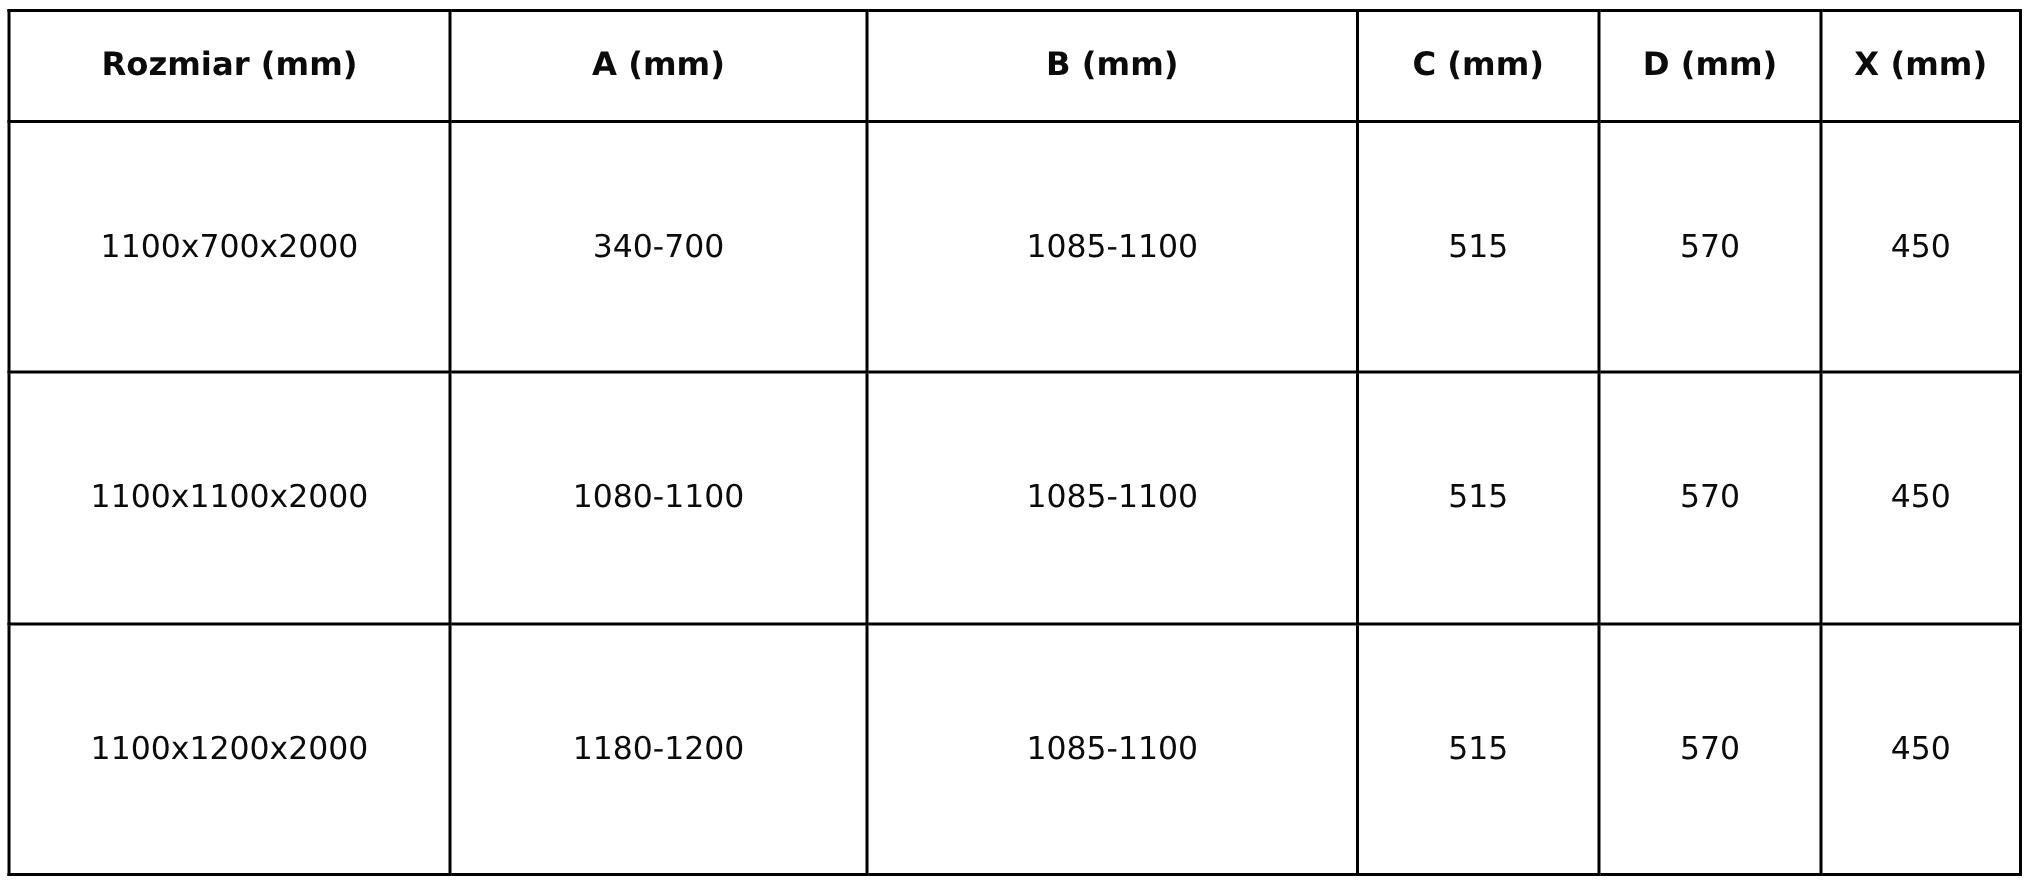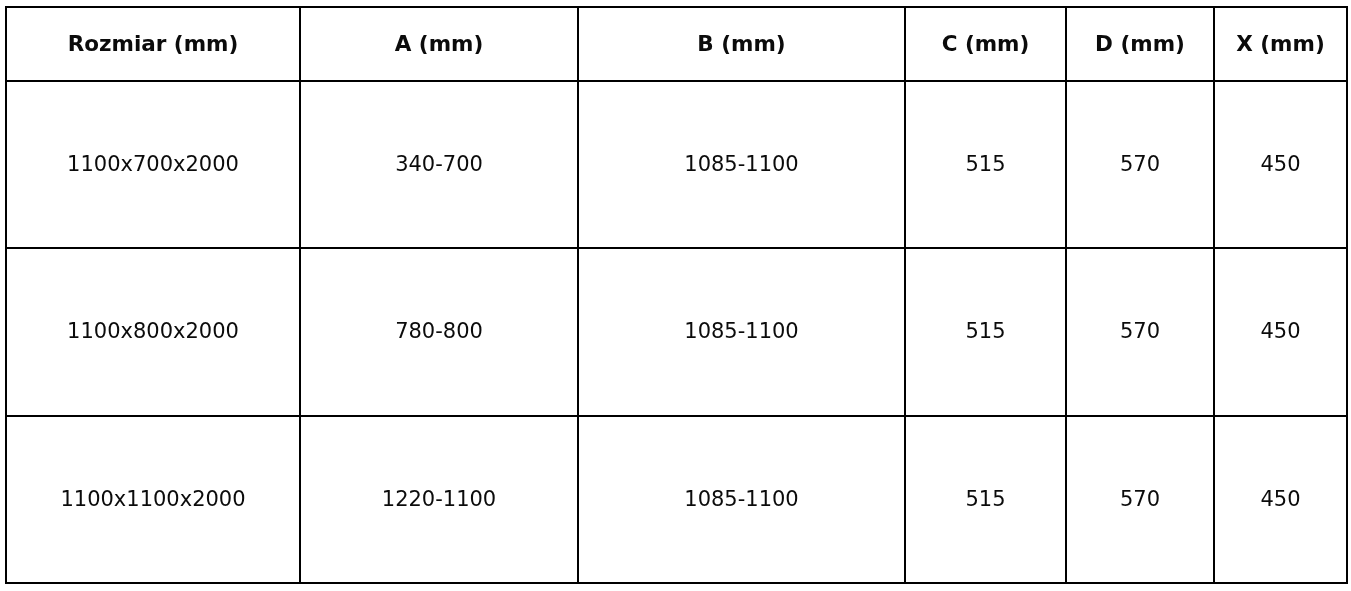--- a/index.html
+++ b/index.html
@@ -81,30 +81,30 @@
     <tbody>
       <tr>
         <td>1100x700x2000</td>
         <td>340-700</td>
         <td>1085-1100</td>
         <td>515</td>
         <td>570</td>
         <td>450</td>
       </tr>
       <tr>
-        <td>1100x800x2000</td>
-        <td>780-800</td>
+        <td>1100x1100x2000</td>
+        <td>1080-1100</td>
         <td>1085-1100</td>
         <td>515</td>
         <td>570</td>
         <td>450</td>
       </tr>
       <tr>
-        <td>1100x1100x2000</td>
-        <td>1220-1100</td>
+        <td>1100x1200x2000</td>
+        <td>1180-1200</td>
         <td>1085-1100</td>
         <td>515</td>
         <td>570</td>
         <td>450</td>
       </tr>
     </tbody>
   </table>
 </div>
 
 </body></html>

